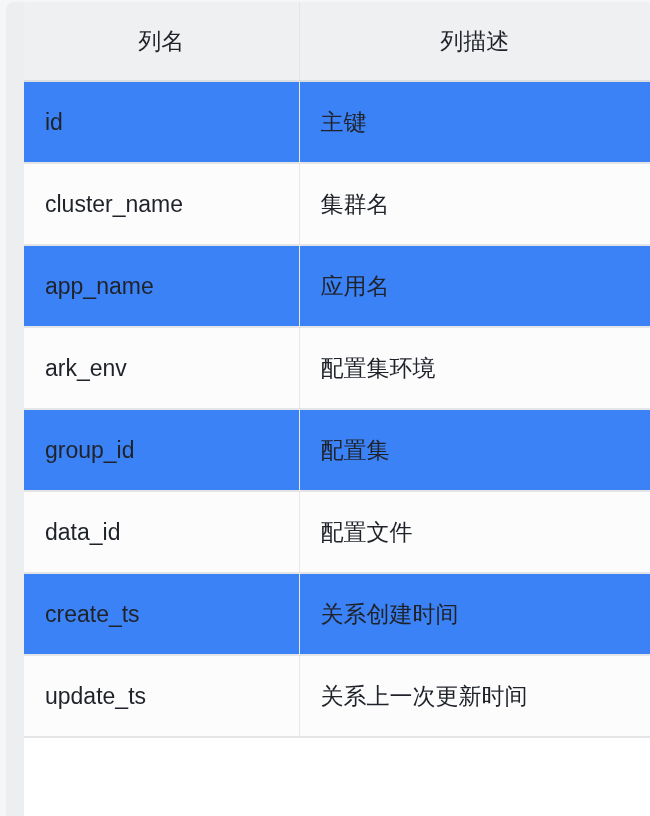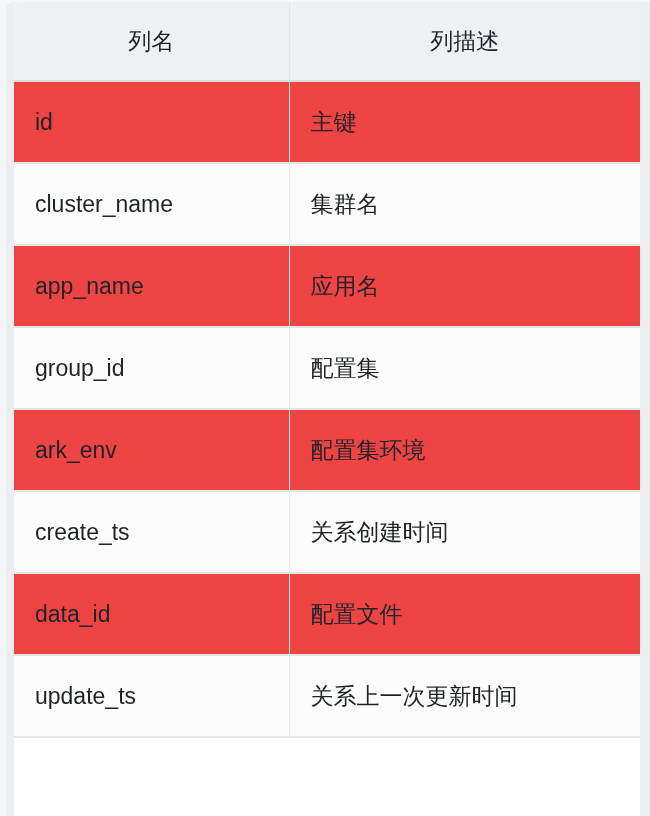--- a/index.html
+++ b/index.html
@@ -31,21 +31,21 @@
     left: 6px;
     top: 2px;
     width: 644px;
     height: 814px;
     background: #eceef0;
     border-radius: 8px 0 0 0;
   }
 
   .table-wrap {
     position: absolute;
-    left: 14px;
+    left: 24px;
     top: 2px;
     width: 626px;
     height: 814px;
     background: #ffffff;
     border-radius: 6px 0 0 0;
     overflow: hidden;
   }
 
   table.schema-table {
     width: 626px;
@@ -66,21 +66,21 @@
     border-bottom: 2px solid #dcdee0;
     padding: 0;
     vertical-align: middle;
   }
   table.schema-table thead th.th-name {
     border-right: 1px solid #e3e5e7;
   }
 
   table.schema-table tbody td {
     height: 80px;
-    background: #ef4444;
+    background: #3b82f6;
     color: #1f2329;
     font-size: 23px;
     font-weight: 400;
     text-align: left;
     padding: 0 0 0 21px;
     border-bottom: 2px solid #e3e5e7;
     vertical-align: middle;
     white-space: nowrap;
     overflow: hidden;
   }
@@ -116,34 +116,34 @@
         </tr>
         <tr>
           <td class="td-name">cluster_name</td>
           <td class="td-desc">集群名</td>
         </tr>
         <tr>
           <td class="td-name">app_name</td>
           <td class="td-desc">应用名</td>
         </tr>
         <tr>
+          <td class="td-name">ark_env</td>
+          <td class="td-desc">配置集环境</td>
+        </tr>
+        <tr>
           <td class="td-name">group_id</td>
           <td class="td-desc">配置集</td>
         </tr>
         <tr>
-          <td class="td-name">ark_env</td>
-          <td class="td-desc">配置集环境</td>
+          <td class="td-name">data_id</td>
+          <td class="td-desc">配置文件</td>
         </tr>
         <tr>
           <td class="td-name">create_ts</td>
           <td class="td-desc">关系创建时间</td>
-        </tr>
-        <tr>
-          <td class="td-name">data_id</td>
-          <td class="td-desc">配置文件</td>
         </tr>
         <tr>
           <td class="td-name">update_ts</td>
           <td class="td-desc">关系上一次更新时间</td>
         </tr>
       </tbody>
   </table>
 </div>
 
 </body></html>

